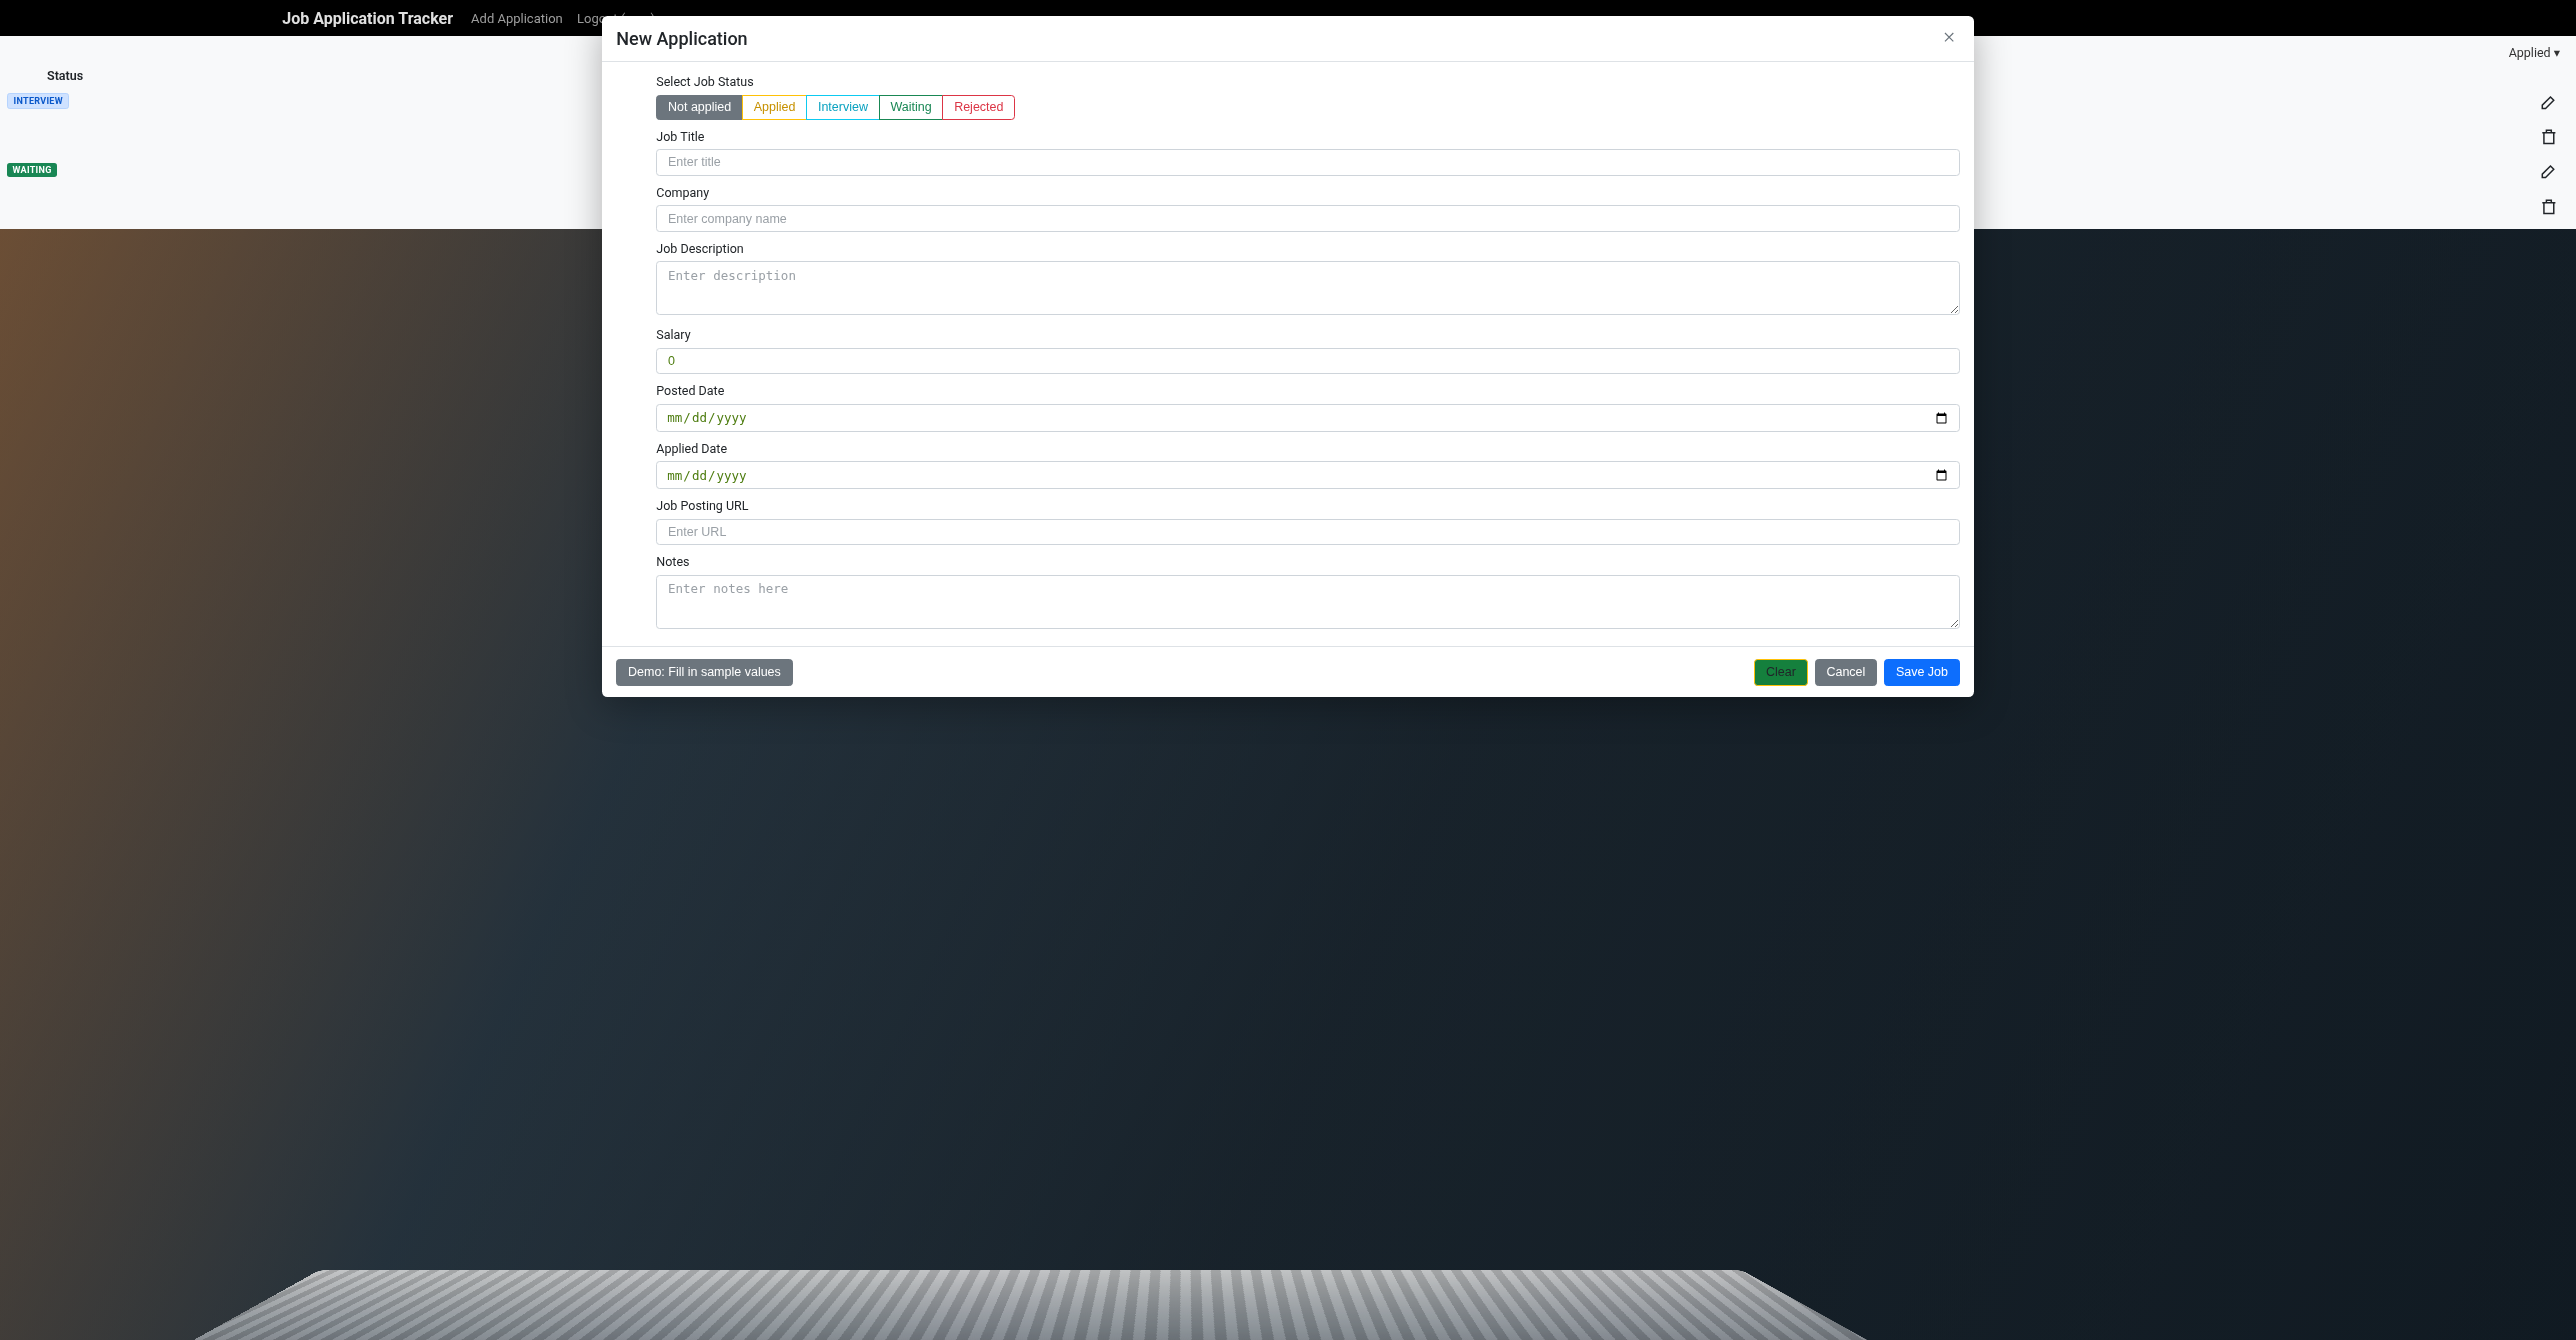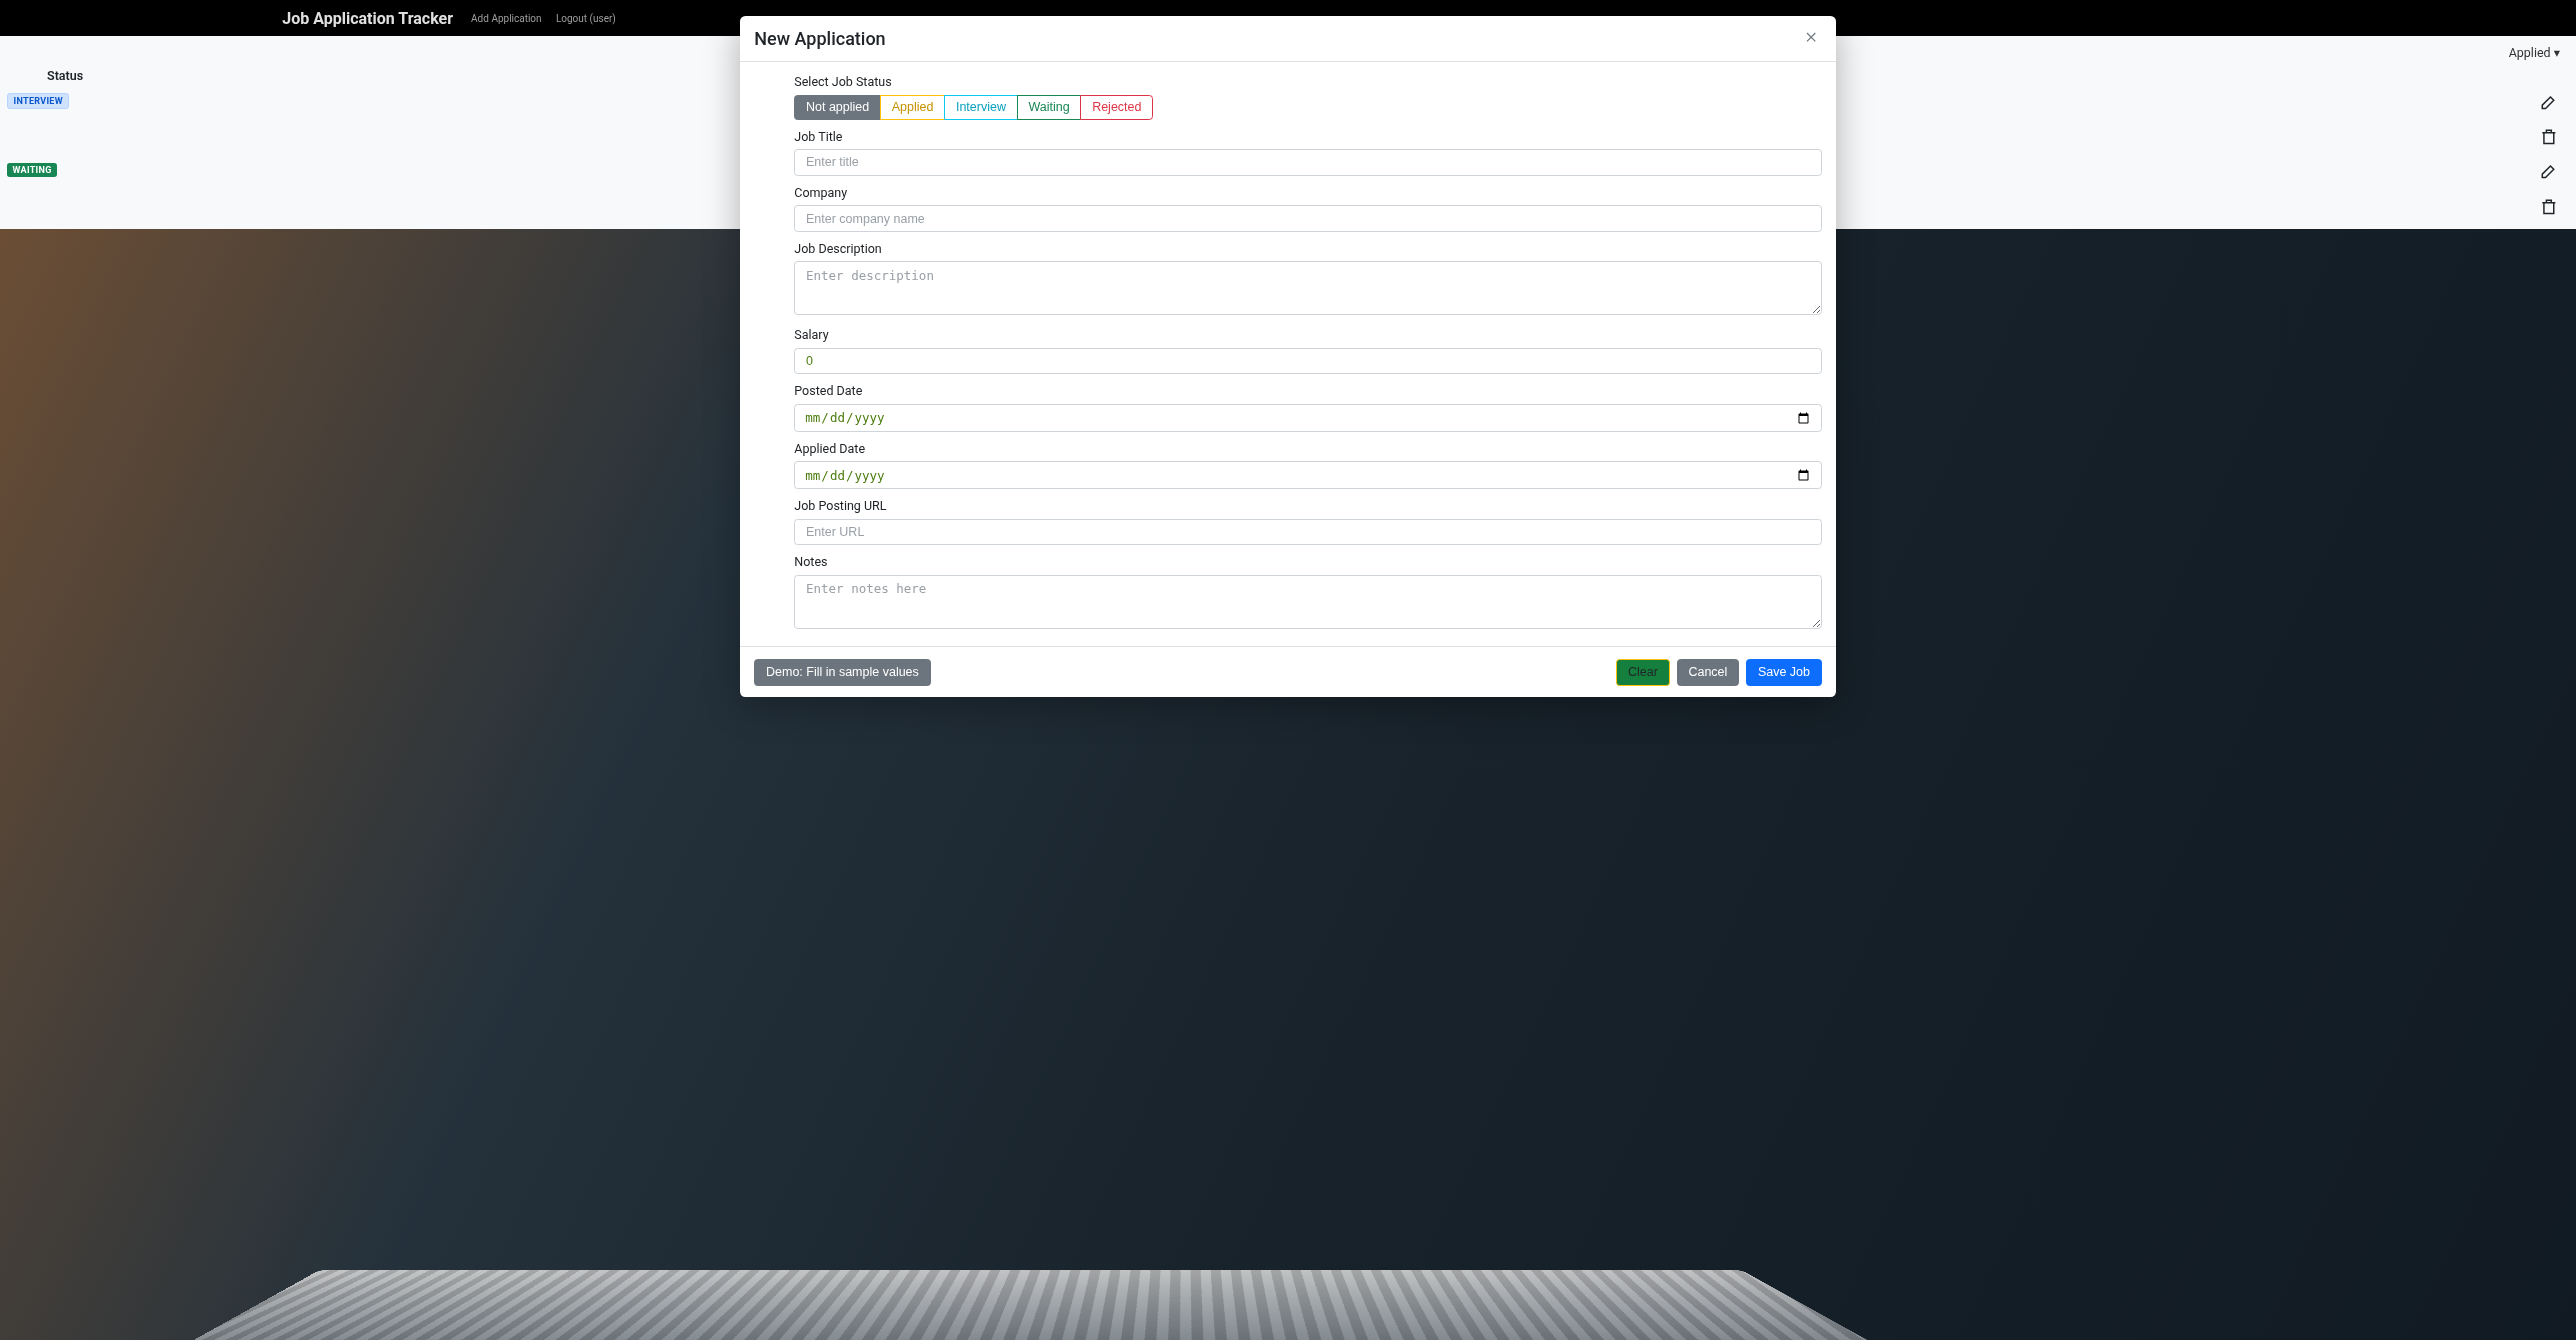--- a/index.html
+++ b/index.html
@@ -17,21 +17,21 @@
   position: absolute;
   top: 0; left: 0; right: 0;
   height: 36px;
   background: #000;
   color: #8a8a8a;
   display: flex;
   align-items: center;
   padding: 0 14.3px;
 }
 .bg-topbar .brand { color: #e0e0e0; font-size: 16px; font-weight: 700; margin-right: 18px; margin-left: 268px; }
-.bg-topbar a { color: #9e9e9e; font-size: 10px; margin-right: 14.3px; text-decoration: none; }
+.bg-topbar a { color: #9e9e9e; font-size: 13px; margin-right: 14.3px; text-decoration: none; }
 
 .bg-strip {
   position: absolute;
   top: 36px; left: 0; right: 0;
   height: 193px;
   background: #f8f9fa;
 }
 .bg-strip .filter {
   position: absolute;
   right: 16px; top: 9px;
@@ -90,21 +90,21 @@
 .modal-backdrop {
   position: absolute;
   inset: 0;
   background: rgba(0,0,0,0.0);
   display: flex;
   align-items: flex-start;
   justify-content: center;
 }
 .modal {
   margin-top: 16px;
-  width: 1096px;
+  width: 1372px;
   max-width: calc(100% - 134px);
   background: #fff;
   border-radius: 5.4px;
   box-shadow: 0 9px 36px rgba(0,0,0,0.3);
   display: flex;
   flex-direction: column;
 }
 .modal-header {
   display: flex;
   align-items: center;

